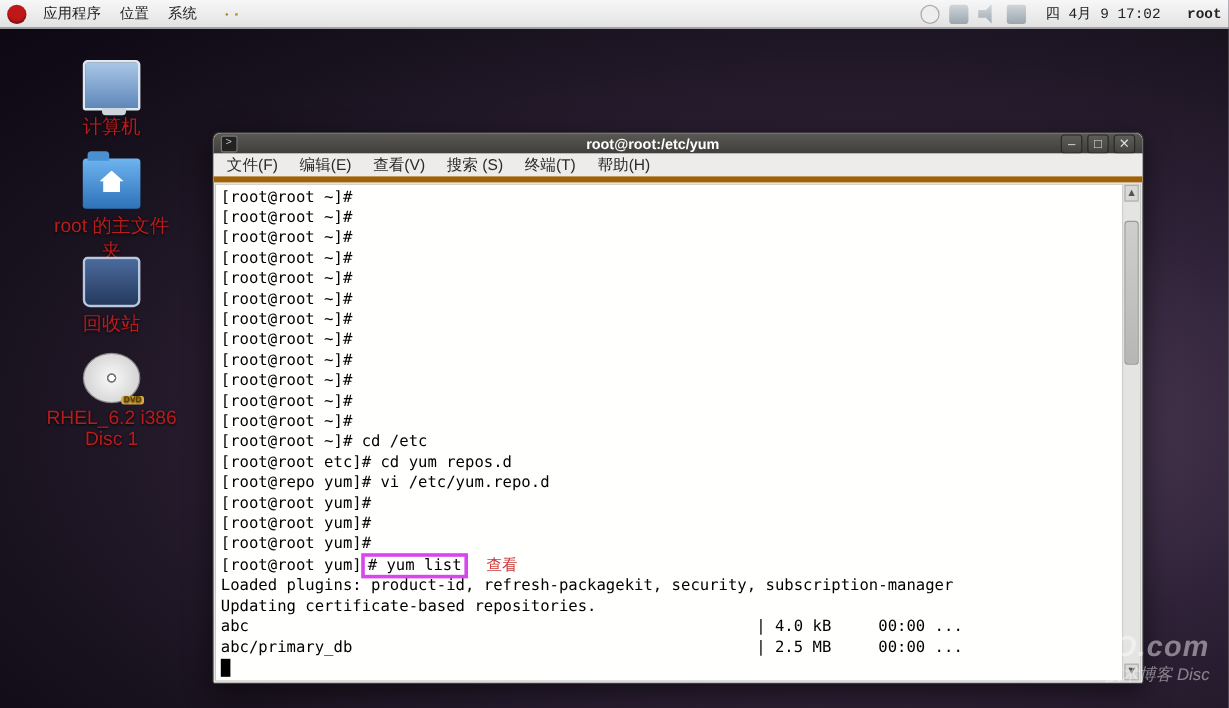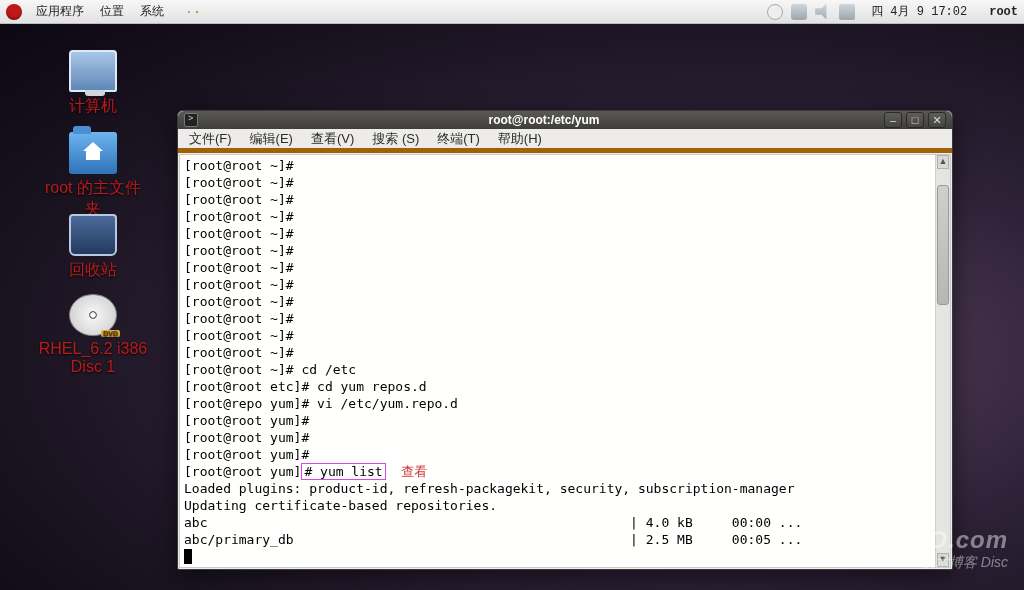--- a/index.html
+++ b/index.html
@@ -57,21 +57,21 @@
   .winbtn{width:18px;height:16px;background:linear-gradient(#5e5d59,#454440);border:1px solid #2a2a28;border-radius:3px;color:#ddd;font-size:11px;display:flex;align-items:center;justify-content:center;cursor:pointer;}
   .menubar{height:24px;background:#edeceb;border-bottom:5px solid #a16207;display:flex;align-items:center;padding:0 2px;font-size:13px;color:#2b2b2b;}
   .menubar span{padding:2px 9px;cursor:pointer;}
   .termbody{flex:1;display:flex;background:#fffffe;border:1px solid #c9c9c7;margin:1px;position:relative;}
   .termtext{flex:1;padding:2px 4px;font-family:"DejaVu Sans Mono","Courier New",monospace;font-size:13px;line-height:17px;color:#000;white-space:pre;overflow:hidden;}
   .scrollbar{width:15px;background:#e4e4e2;border-left:1px solid #cfcfcd;position:relative;}
   .scrollbar .thumb{position:absolute;top:30px;left:1px;right:1px;height:120px;background:linear-gradient(#cfcfcd,#b6b6b4);border:1px solid #9a9a98;border-radius:3px;}
   .scrollbar .arr{position:absolute;left:1px;right:1px;height:14px;background:#d8d8d6;border:1px solid #b0b0ae;font-size:9px;text-align:center;color:#555;}
   .scrollbar .up{top:0;} .scrollbar .dn{bottom:0;}
   .cursor{display:inline-block;width:8px;height:15px;background:#000;vertical-align:text-bottom;}
-  .hlbox{border:1px solid #d946ef;padding:0 2px;}
+  .hlbox{border:3px solid #d946ef;padding:0 2px;}
   .annot{color:#cc3a3a;font-family:"Microsoft YaHei",sans-serif;}
   
   .watermark{position:absolute;right:16px;bottom:18px;color:rgba(255,255,255,.45);text-align:right;font-style:italic;pointer-events:none;}
   .watermark .big{font-size:24px;font-weight:bold;letter-spacing:1px;}
   .watermark .sm{font-size:14px;}
 </style>
 </head>
 <body>
 
 <div class="top-panel">
@@ -148,21 +148,21 @@
 <span>[root@root ~]# cd /etc</span>
 <span>[root@root etc]# cd yum repos.d</span>
 <span>[root@repo yum]# vi /etc/yum.repo.d</span>
 <span>[root@root yum]#</span>
 <span>[root@root yum]#</span>
 <span>[root@root yum]#</span>
 <span>[root@root yum]</span><span class="hlbox"># yum list</span>  <span class="annot">查看</span>
 <span>Loaded plugins: product-id, refresh-packagekit, security, subscription-manager</span>
 <span>Updating certificate-based repositories.</span>
 <span>abc                                                      | 4.0 kB     00:00 ...</span>
-<span>abc/primary_db                                           | 2.5 MB     00:05 ...</span>
+<span>abc/primary_db                                           | 2.5 MB     00:00 ...</span>
 <span class="cursor"></span></div>
     <div class="scrollbar">
       <div class="arr up">▲</div>
       <div class="thumb"></div>
       <div class="arr dn">▼</div>
     </div>
   </div>
 </div>
 
 <div class="watermark">

